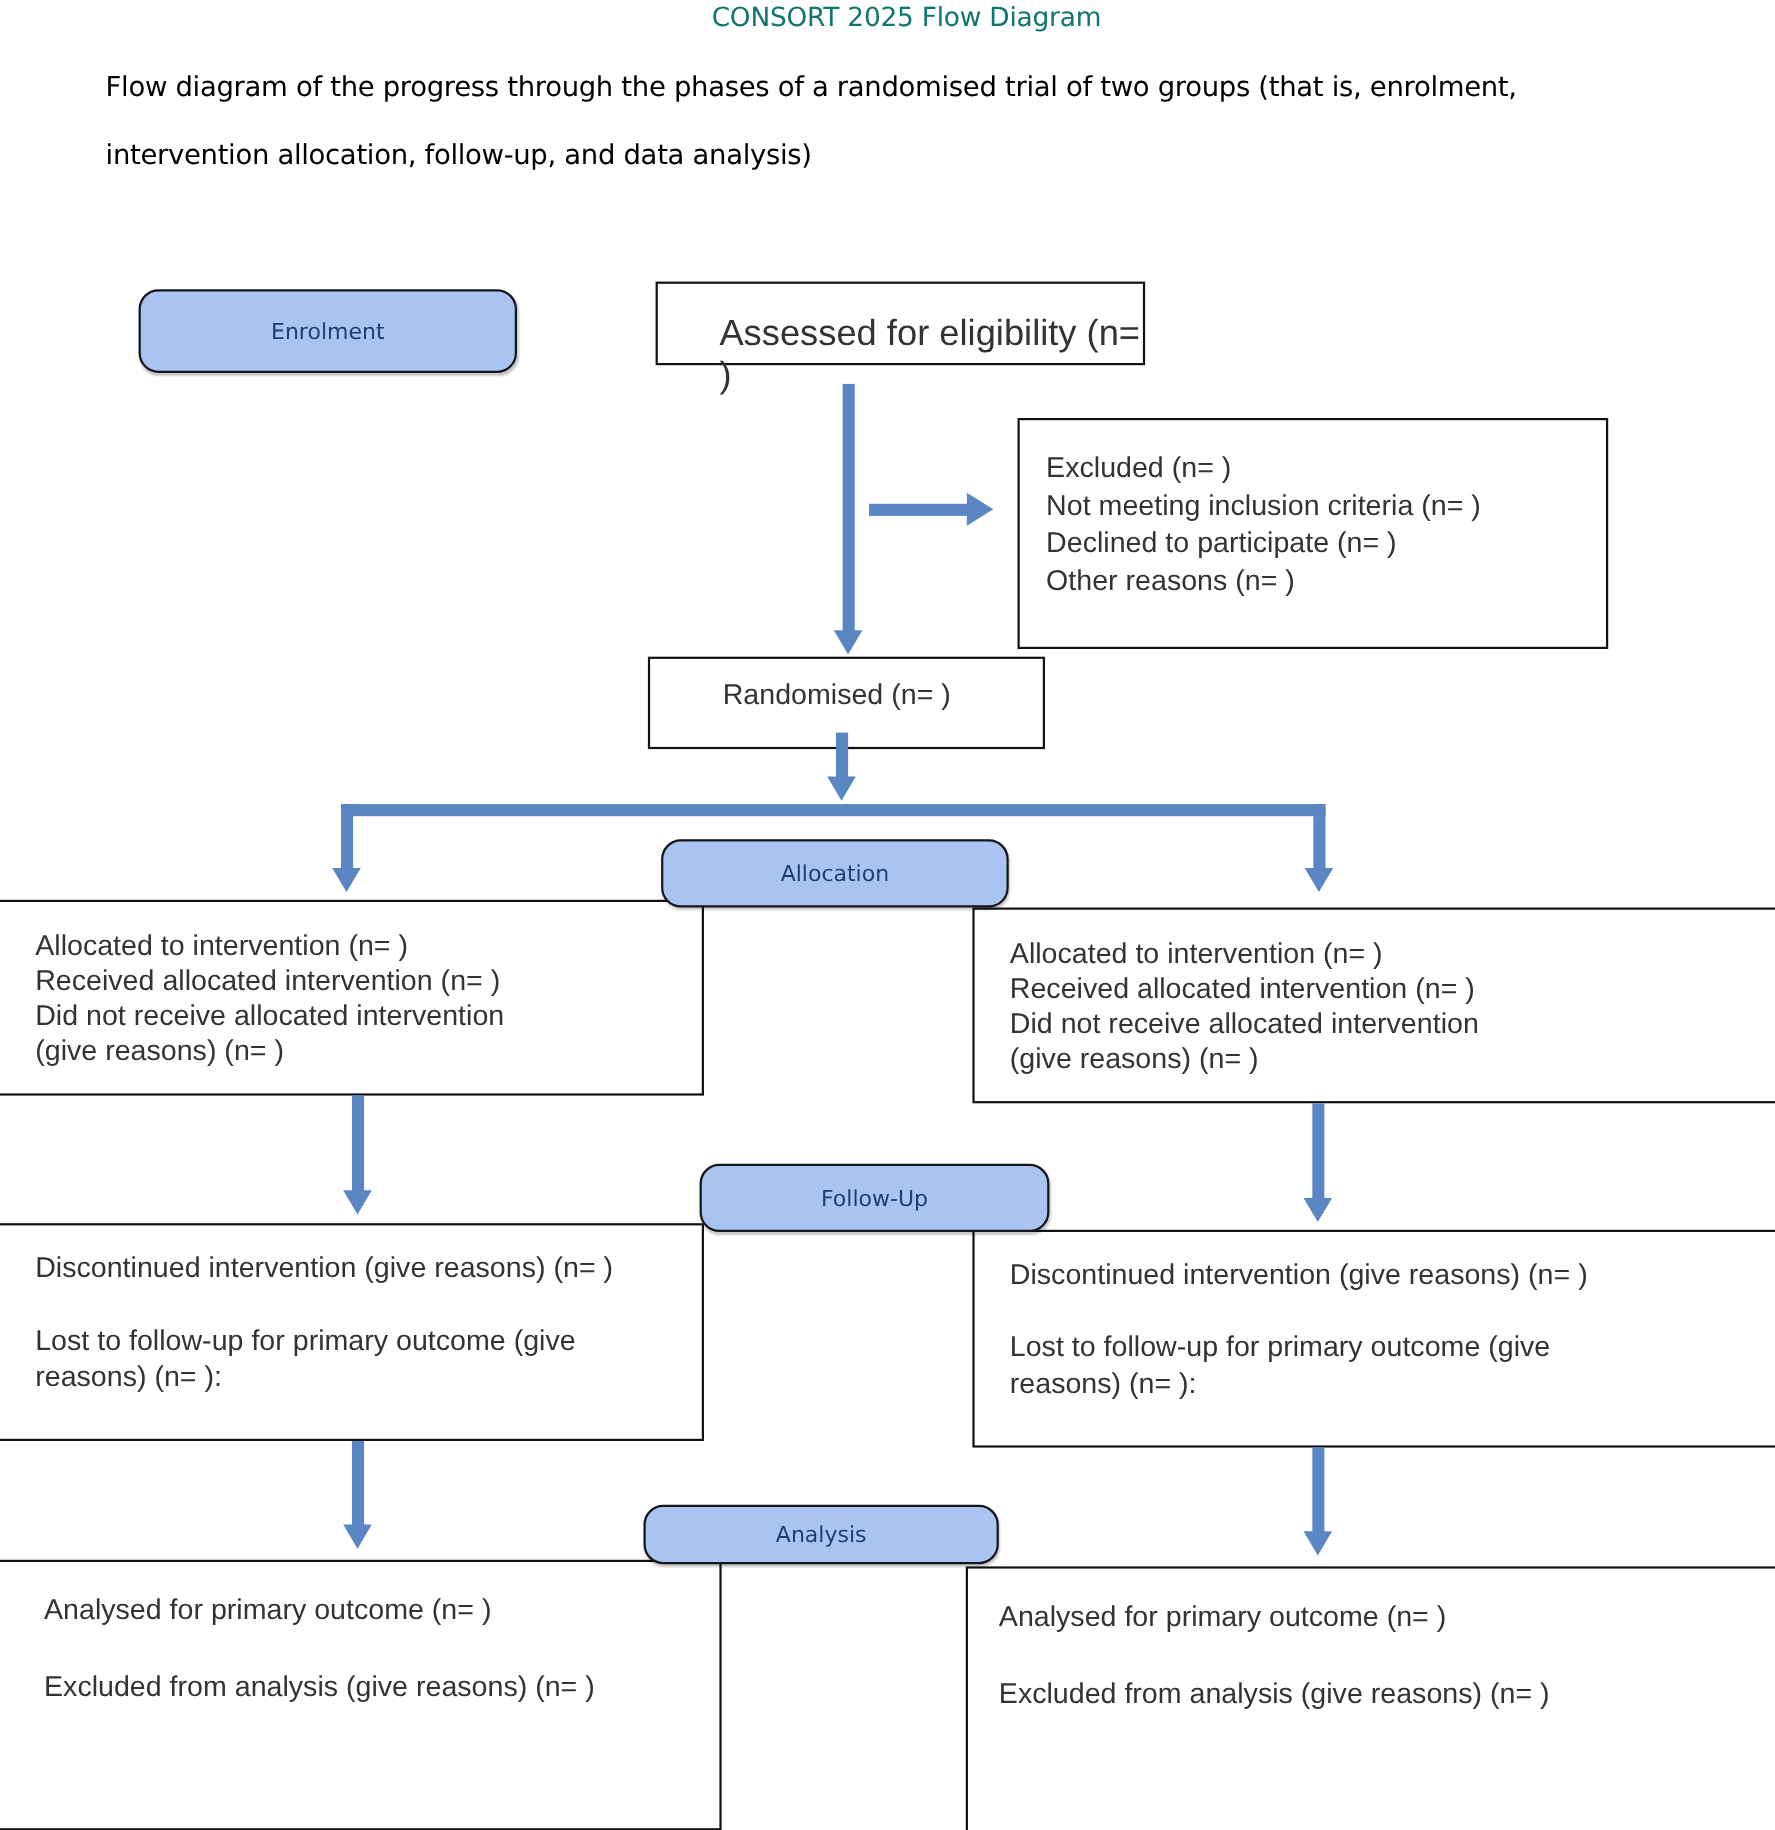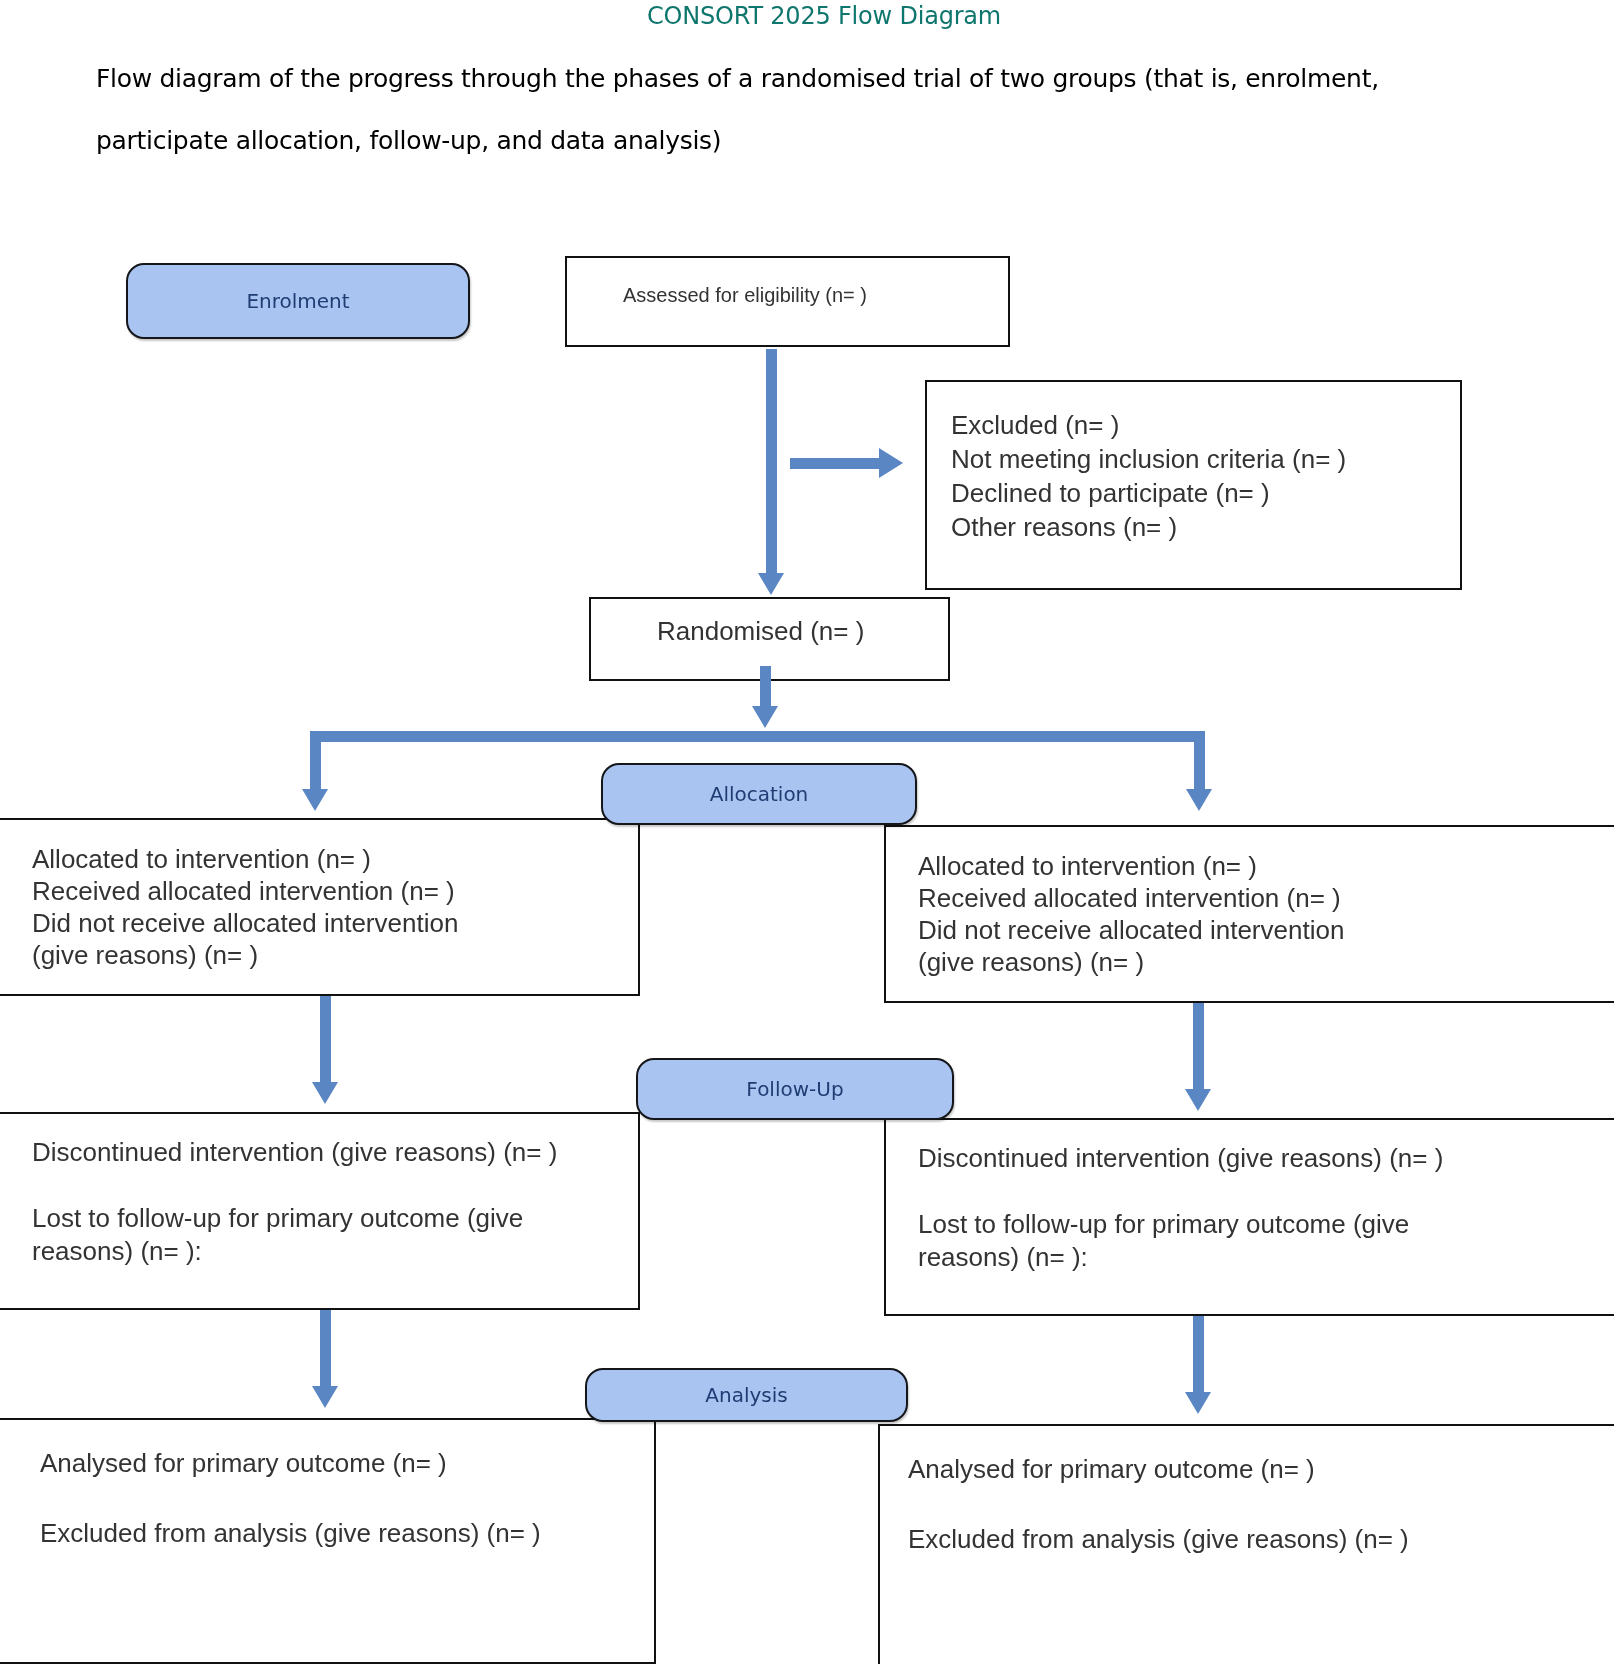--- a/index.html
+++ b/index.html
@@ -100,25 +100,25 @@
     border-bottom: 15px solid transparent;
     border-left: 24px solid #5b86c4;
     z-index: 6;
   }
 </style>
 </head>
 <body>
 
 <div class="doc-title">CONSORT 2025 Flow Diagram</div>
 
-<div class="doc-subtitle">Flow diagram of the progress through the phases of a randomised trial of two groups (that is, enrolment, participate allocation, follow-up, and data analysis)</div>
+<div class="doc-subtitle">Flow diagram of the progress through the phases of a randomised trial of two groups (that is, enrolment, intervention allocation, follow-up, and data analysis)</div>
 
 <div class="pill" style="left:126px; top:263px; width:344px; height:76px;">Enrolment</div>
 
-<div class="fbox" style="left:565px; top:256px; width:445px; height:91px; font-size:20px; padding:26px 0 0 56px;">
+<div class="fbox" style="left:596px; top:256px; width:445px; height:76px; font-size:33px; padding:26px 0 0 56px;">
   <span class="body">Assessed for eligibility (n= )</span>
 </div>
 
 <div class="vline" style="left:766px; top:349px; width:11px; height:232px;"></div>
 <div class="arrow-down" style="left:758px; top:573px;"></div>
 
 <div class="hline" style="left:790px; top:458px; width:92px; height:11px;"></div>
 <div class="arrow-right" style="left:879px; top:448px;"></div>
 
 <div class="fbox" style="left:925px; top:380px; width:537px; height:210px; font-size:26px; line-height:34px; padding:26px 0 0 24px;">

